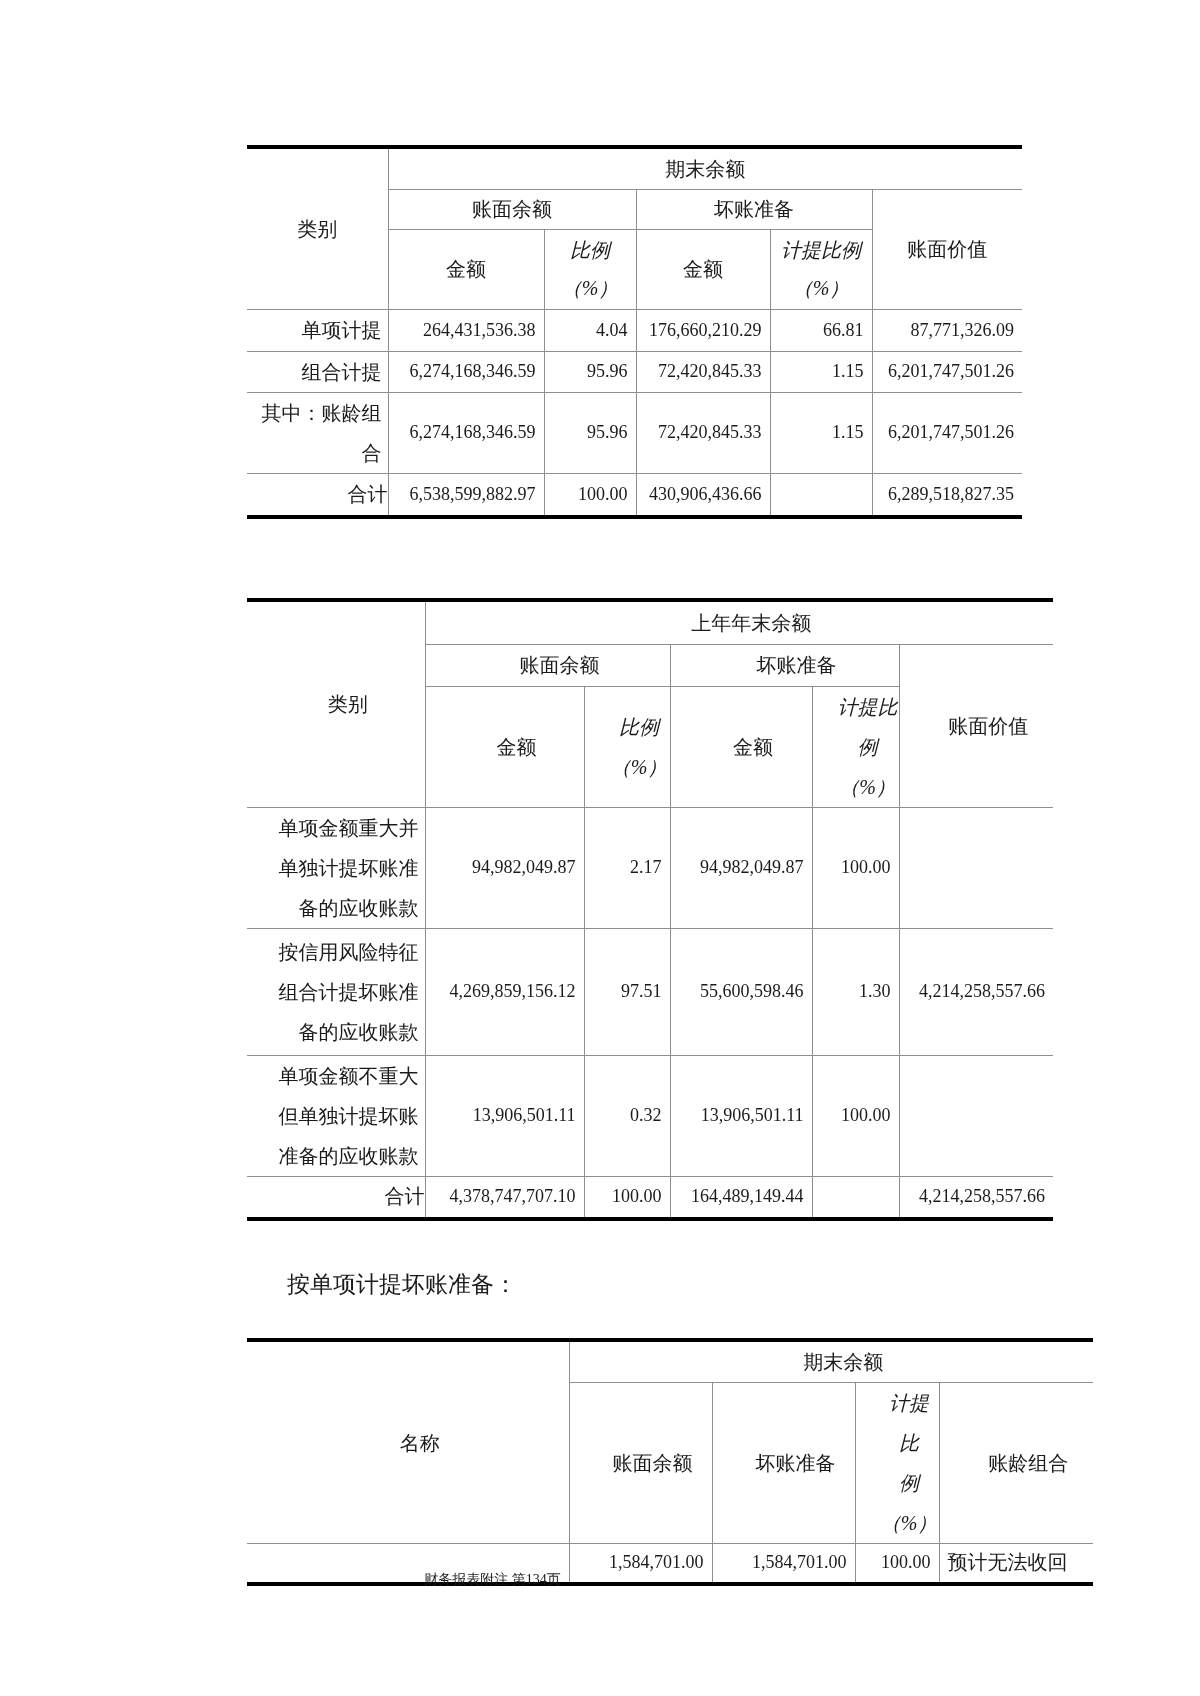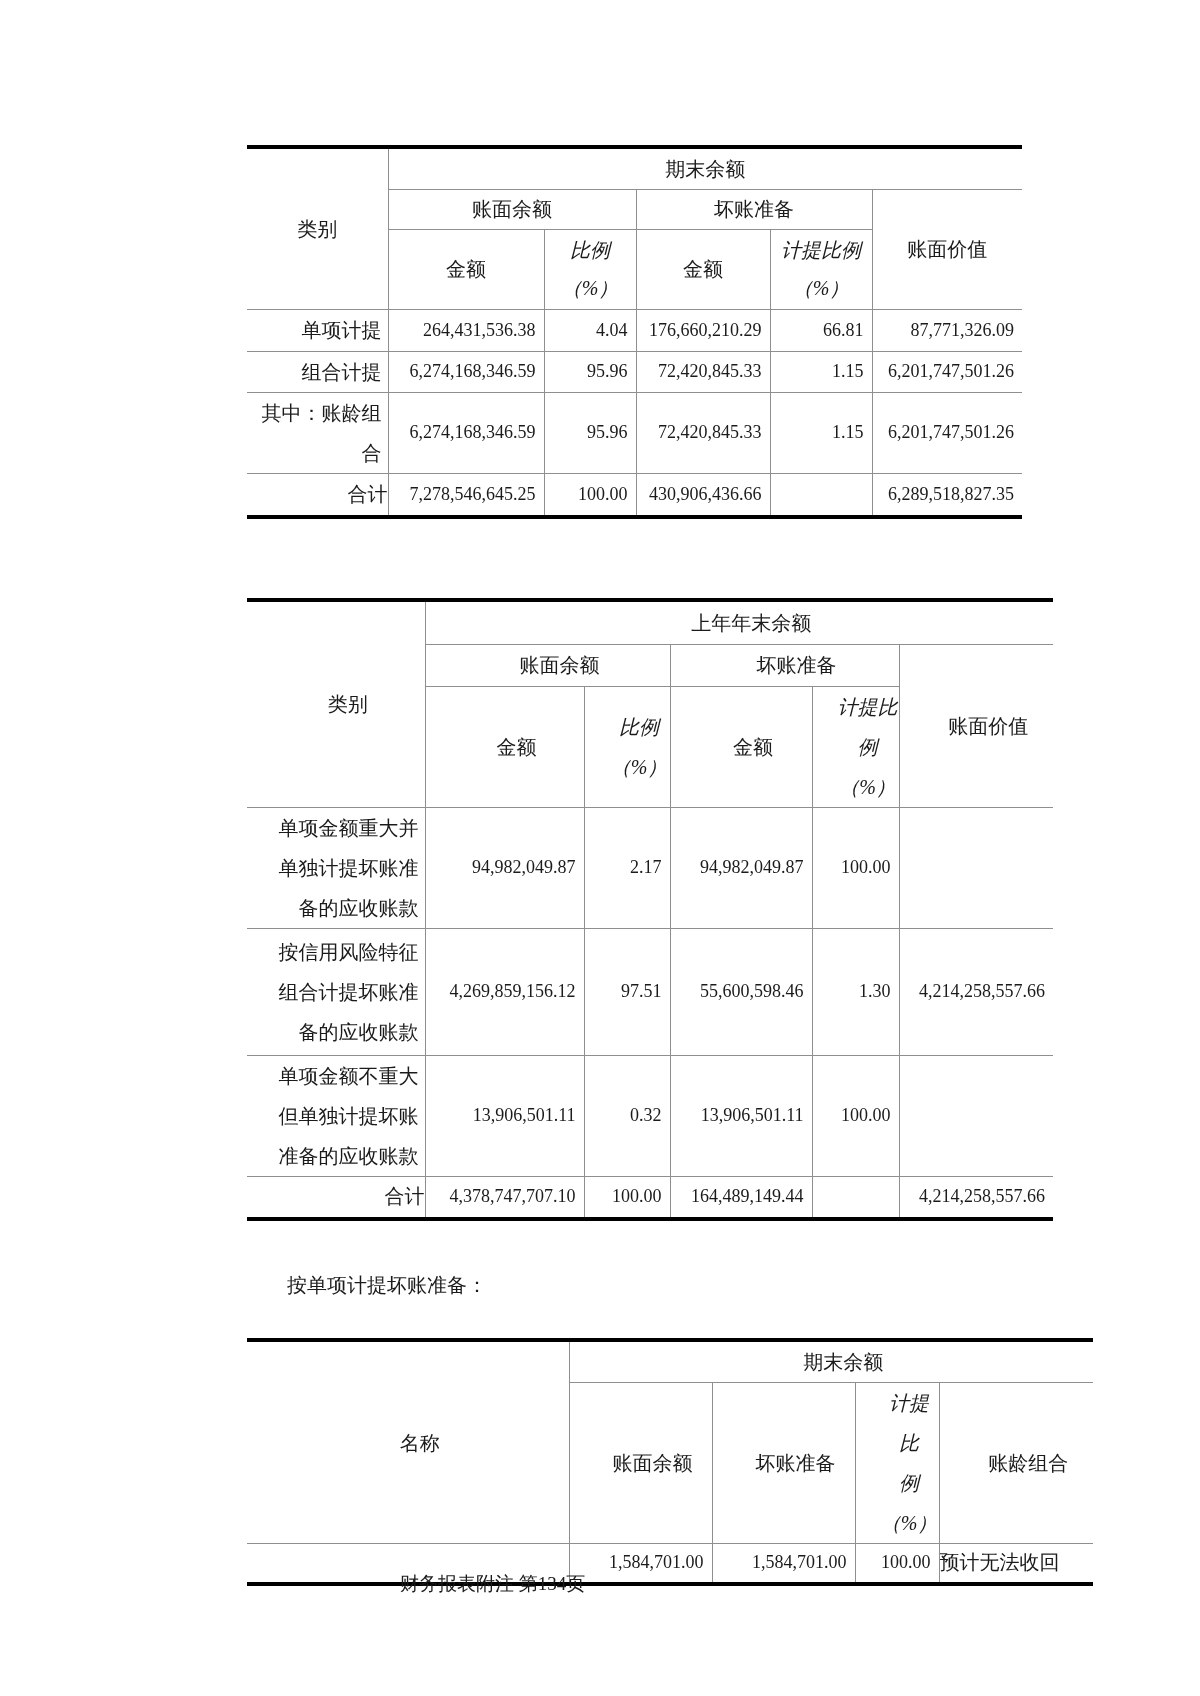--- a/index.html
+++ b/index.html
@@ -18,30 +18,30 @@
   }
   .no-l { border-left:none; }
   .no-r { border-right:none; }
   th { text-align:center; }
   #t1 th { line-height:38px; }
   #t2 th, #t3 th { line-height:40px;padding-left:24px; }
   .hl { display:block;font-style:italic; }
   .num { text-align:right; padding-right:8px; font-size:18px; }
   .label { text-align:right; padding-left:12px; padding-right:6px; line-height:40px; }
   .label-c { text-align:right; }
-  .reason { text-align:left; }
+  .reason { text-align:left; padding-left:8px; }
   #t1 { top:145px; left:247px; width:775px; }
   #t2 { top:598px; left:247px; width:806px; }
   #t3 { top:1338px; left:247px; width:846px; }
   .section-heading {
-    position:absolute; top:1272px; left:287px; font-size:20px; line-height:26px;
+    position:absolute; top:1272px; left:287px; font-size:23px; line-height:26px;
   }
   .page-footer {
     position:absolute; top:1571px; left:0; width:985px;
-    text-align:center; font-size:19px;
+    text-align:center; font-size:14px;
   }
 </style>
 </head>
 <body>
 
 <div class="page">
 
   <table id="t1">
     <colgroup>
       <col style="width:141px">
@@ -92,21 +92,21 @@
     <tr style="height:78px">
       <td class="label no-l">其中：账龄组合</td>
       <td class="num">6,274,168,346.59</td>
       <td class="num">95.96</td>
       <td class="num">72,420,845.33</td>
       <td class="num">1.15</td>
       <td class="num no-r">6,201,747,501.26</td>
     </tr>
     <tr style="height:44px">
       <td class="label-c no-l">合计</td>
-      <td class="num">7,278,546,645.25</td>
+      <td class="num">6,538,599,882.97</td>
       <td class="num">100.00</td>
       <td class="num">430,906,436.66</td>
       <td class="num"></td>
       <td class="num no-r">6,289,518,827.35</td>
     </tr>
   </tbody>
     </table>
 
   <table id="t2">
     <colgroup>

